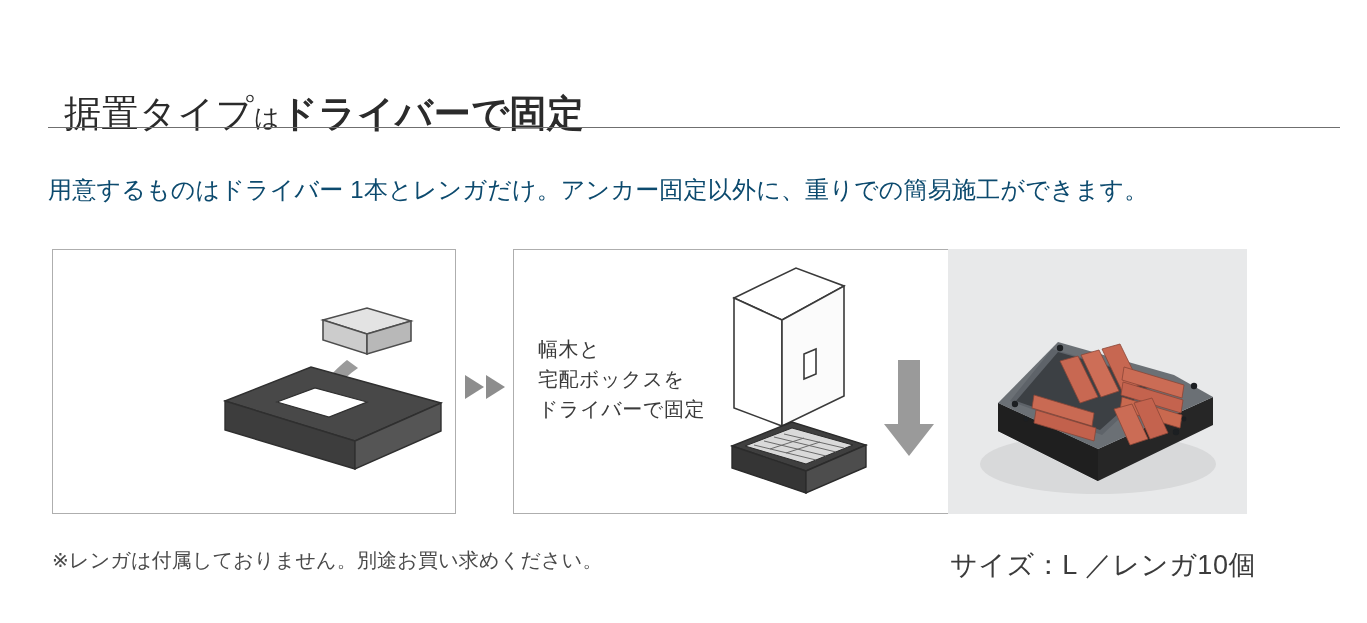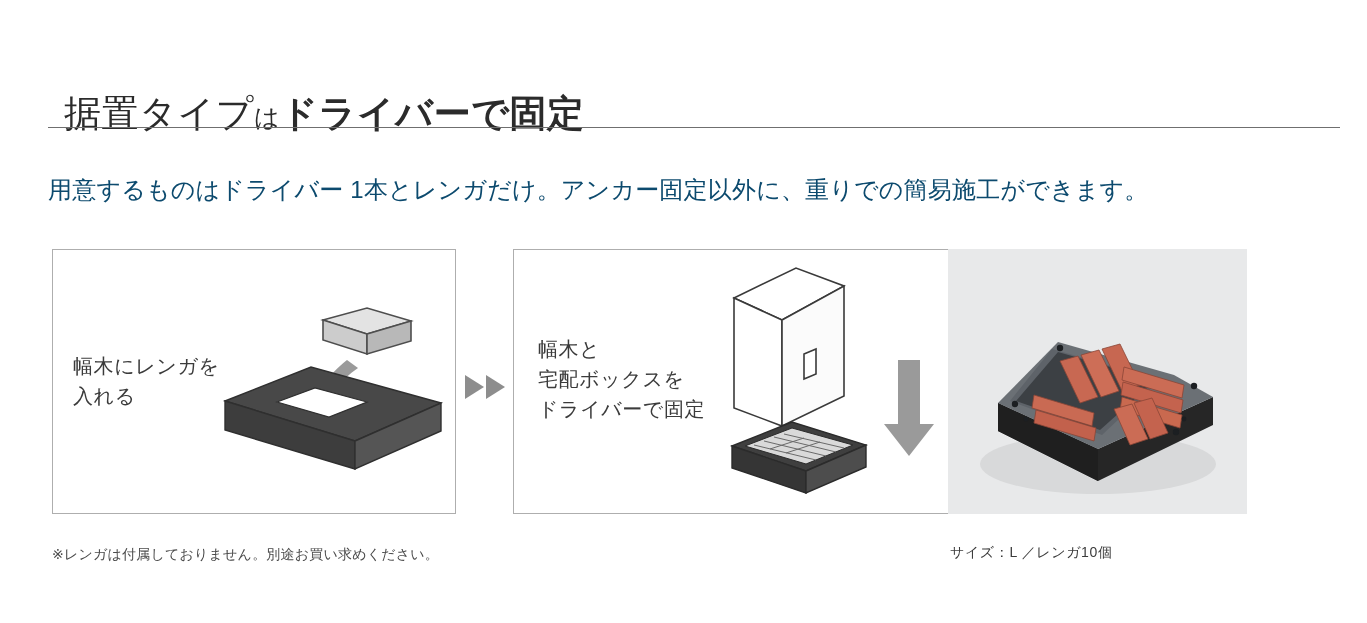--- a/index.html
+++ b/index.html
@@ -97,62 +97,60 @@
     top: 373px;
     width: 44px;
     height: 28px;
   }
 
   
   .footnote {
     position: absolute;
     left: 52px;
     top: 527px;
-    font-size: 14px;
+    font-size: 20px;
     line-height: 26px;
     color: #4a4a4a;
     letter-spacing: 0.2px;
     white-space: nowrap;
   }
 
   
   .photo-frame {
     position: absolute;
     left: 948px;
     top: 249px;
     width: 299px;
     height: 265px;
     background: #e8e9ea;
     overflow: hidden;
   }
   .photo-caption {
     position: absolute;
     left: 950px;
     top: 524px;
-    font-size: 14px;
+    font-size: 27px;
     line-height: 28px;
     color: #3b3b3b;
     letter-spacing: 0.6px;
     white-space: nowrap;
   }
 </style>
 </head>
 <body>
 
 <h1 class="page-title">
   <span class="title-light">据置タイプ</span><span class="title-particle">は</span><span>ドライバーで固定</span>
 </h1>
 
 <div class="title-rule"></div>
 
 <p class="page-subtitle">用意するものはドライバー 1本とレンガだけ。アンカー固定以外に、重りでの簡易施工ができます。</p>
 
 <section class="panel" id="panel-step-1">
-  <div class="step-caption">幅木にレンガを
-入れる</div>
 
   <div class="step-art">
     <svg viewBox="0 0 240 265" width="240" height="265" aria-hidden="true">
 
       <g>
         <polygon points="108,70 152,58 196,71 152,84" fill="#e3e3e3" stroke="#4e4e4e" stroke-width="1.6"></polygon>
         <polygon points="108,70 152,84 152,104 108,90" fill="#cccccc" stroke="#4e4e4e" stroke-width="1.6"></polygon>
         <polygon points="152,84 196,71 196,91 152,104" fill="#b8b8b8" stroke="#4e4e4e" stroke-width="1.6"></polygon>
       </g>
 

